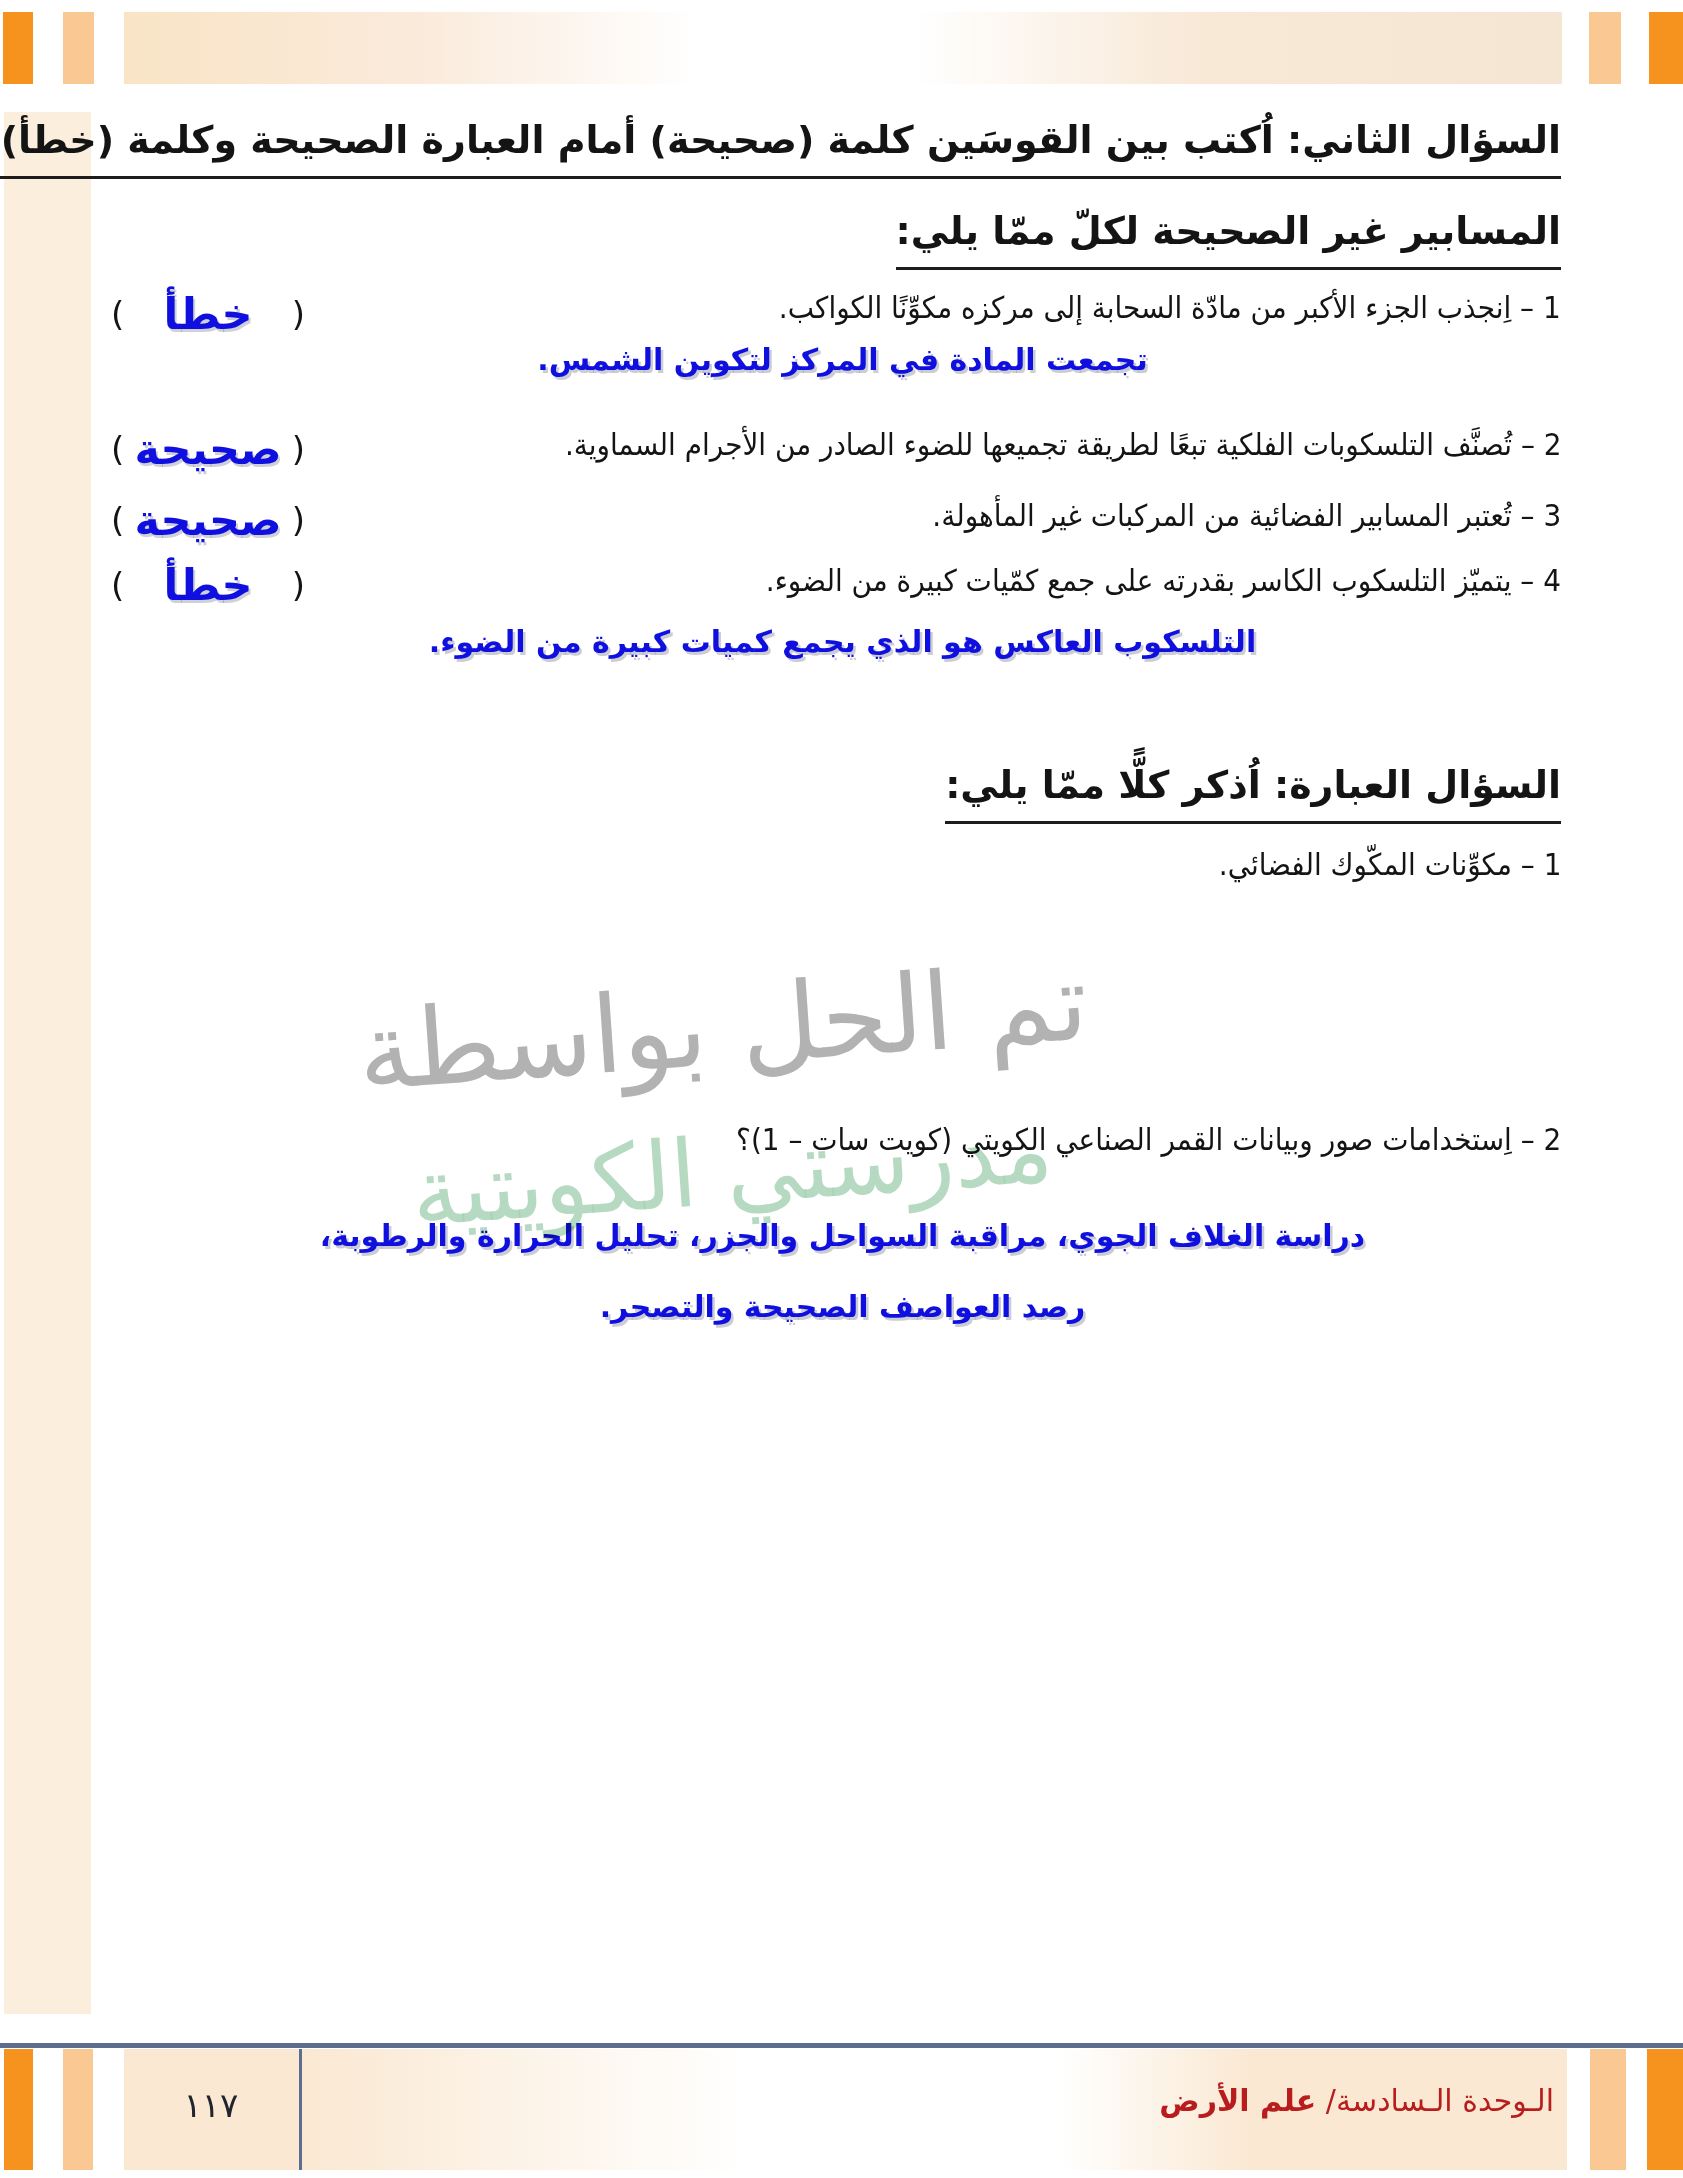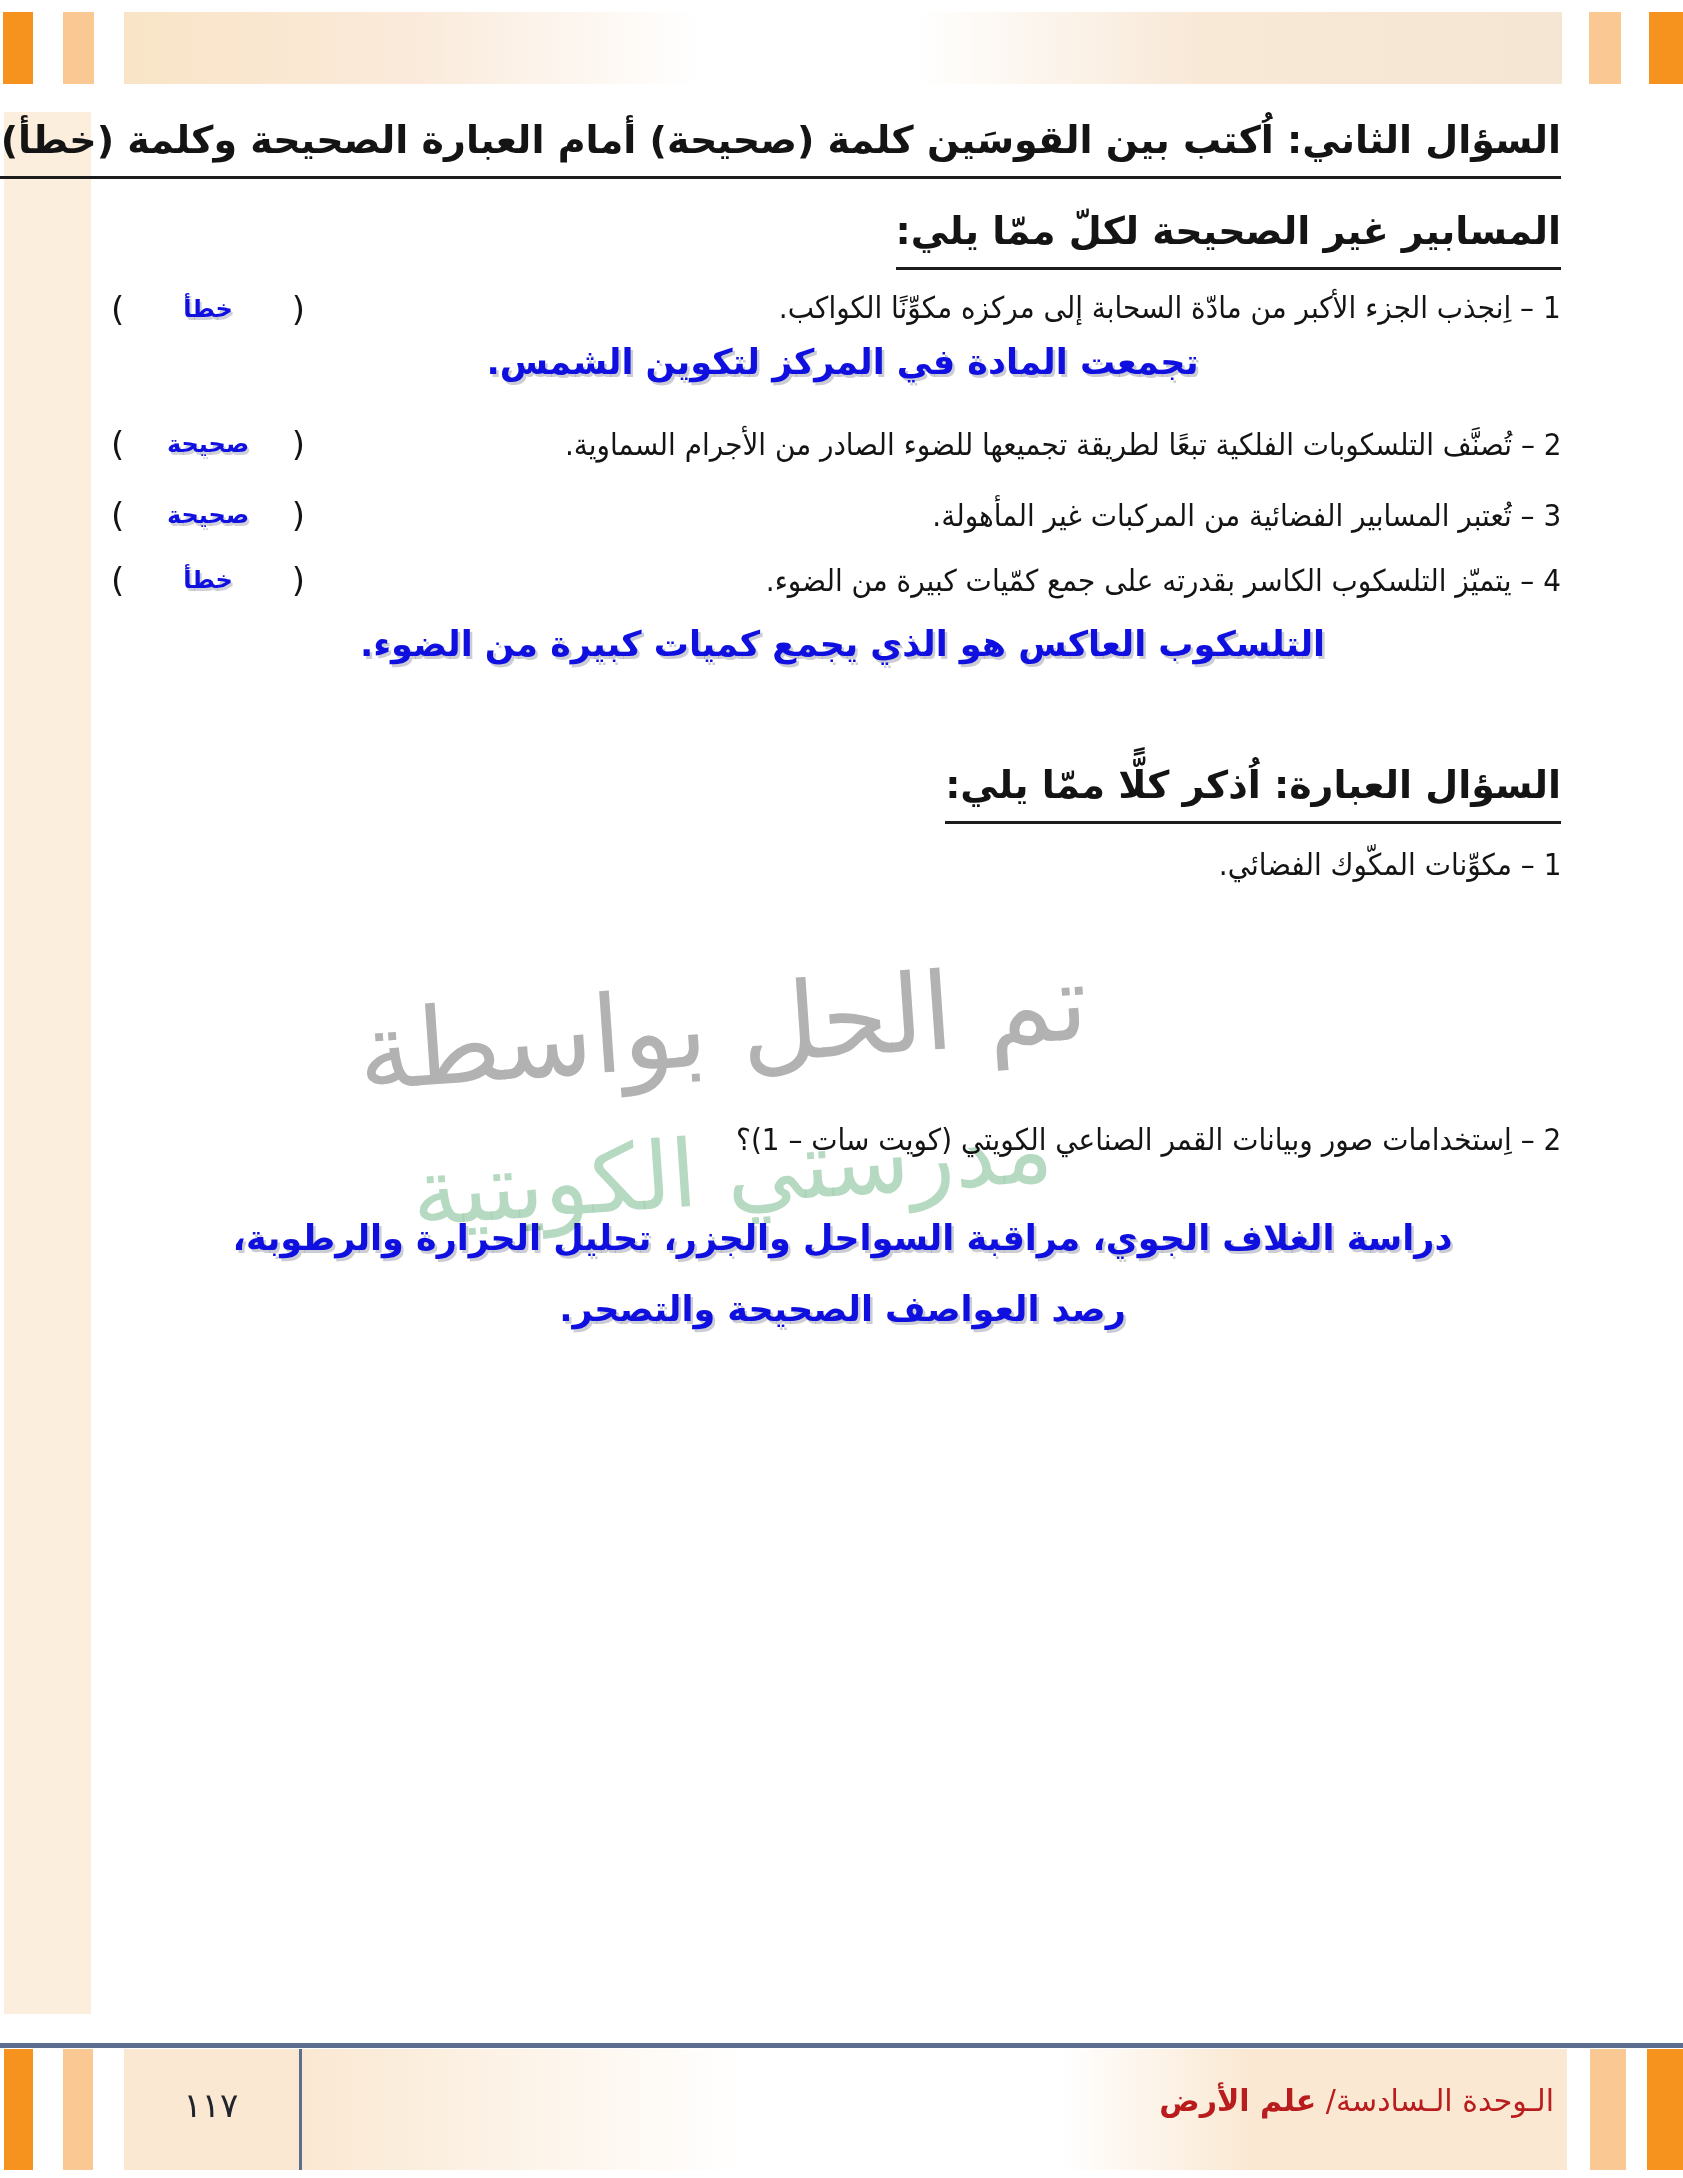--- a/index.html
+++ b/index.html
@@ -15,24 +15,24 @@
   .left-band{position:absolute;left:4px;top:112px;width:87px;height:1902px;background:#fbeedd;}
 
   
   .hline{position:absolute;right:122px;color:#141414;font-size:38px;font-weight:bold;
     white-space:nowrap;line-height:1.35;}
   .hline .u{display:inline-block;border-bottom:3px solid #1c1c1c;padding-bottom:10px;}
   .item{position:absolute;right:122px;color:#141414;font-size:30px;white-space:nowrap;
     transform:scaleX(.93);transform-origin:100% 50%;line-height:1.4;}
   .ans{position:absolute;left:111px;width:194px;display:flex;justify-content:space-between;
     align-items:center;font-size:34px;color:#141414;}
-  .ans .word{color:#0f0fe0;font-weight:bold;font-size:24px;
+  .ans .word{color:#0f0fe0;font-weight:bold;font-size:43px;
     text-shadow:2px 3px 0 rgba(100,100,125,.30);}
   .bluenote{position:absolute;left:124px;right:122px;text-align:center;color:#0f0fe0;
-    font-weight:bold;font-size:35px;white-space:nowrap;
+    font-weight:bold;font-size:30px;white-space:nowrap;
     text-shadow:2.5px 3px 0 rgba(95,95,120,.32);}
 
   
   .wm{position:absolute;pointer-events:none;mix-blend-mode:multiply;white-space:nowrap;}
   .wm-gray{left:287px;top:965px;width:871px;font-size:107px;color:#b2b2b2;
     transform:rotate(-4deg);text-align:center;}
   .wm-green{left:356px;top:1117px;width:752px;font-size:93px;color:rgba(168,210,182,.85);
     transform:rotate(-4deg);text-align:center;}
 
   

